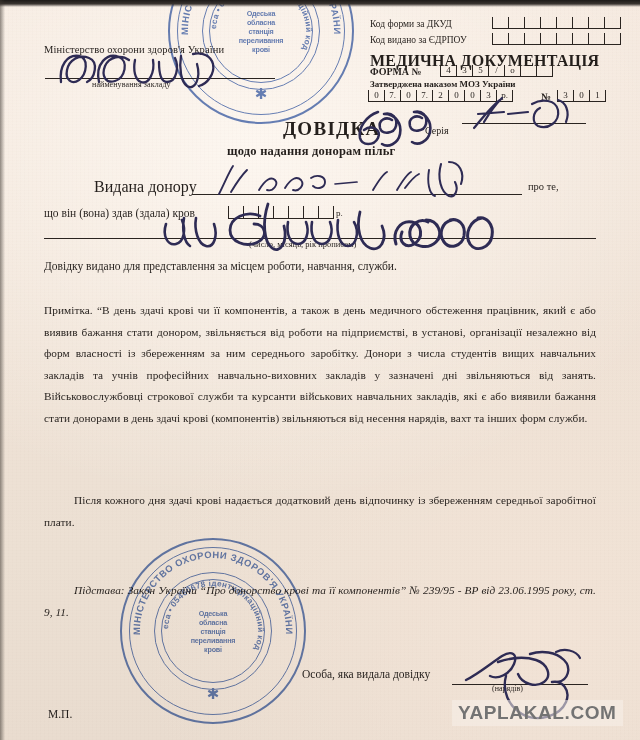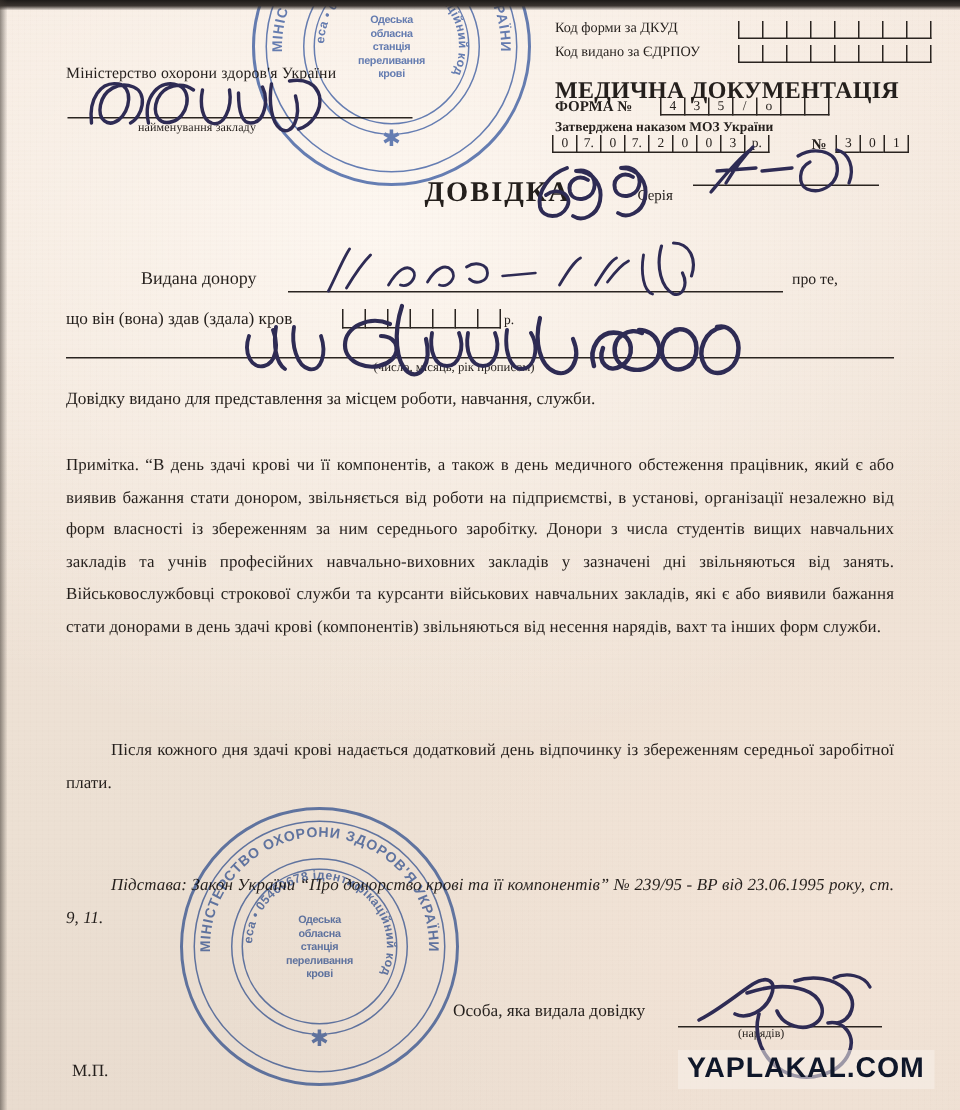--- a/index.html
+++ b/index.html
@@ -66,21 +66,21 @@
   #org-caption {
     left: 92px; top: 80px;
     font-size: 8px;
     letter-spacing: .1px;
   }
 
   
   #code-block { left: 370px; top: 14px; }
   .code-row {
     display: flex;
-    align-items: flex-start;
+    align-items: flex-end;
     height: 15px;
     margin-bottom: 1px;
   }
   .code-label {
     font-size: 9.5px;
     width: 122px;
     white-space: nowrap;
   }
   .cellrow { display: flex; }
   .cell {
@@ -143,21 +143,21 @@
     left: 425px; top: 125px;
     font-size: 10px;
   }
   #seria-rule {
     left: 462px; top: 123px;
     width: 124px; height: 0;
     border-bottom: 1px solid #2a2420;
   }
 
   
-  #issued-label { left: 94px; top: 178px; font-size: 12px; }
+  #issued-label { left: 94px; top: 178px; font-size: 16px; }
   #issued-rule {
     left: 192px; top: 194px;
     width: 330px; height: 0;
     border-bottom: 1px solid #2a2420;
   }
   #issued-tail { left: 528px; top: 181px; font-size: 10.5px; }
 
   #gave-label { left: 44px; top: 207px; font-size: 11.5px; }
   #date-cells { left: 228px; top: 206px; display: flex; align-items: flex-end; }
   #date-cells .cell { width: 14px; height: 12px; }
@@ -266,21 +266,21 @@
     stroke-linejoin: round;
   }
 
   
   #watermark {
     left: 452px; top: 700px;
     font-family: "Liberation Sans", sans-serif;
     font-size: 19px;
     font-weight: bold;
     letter-spacing: .6px;
-    color: #0f172a;
+    color: #737373;
     background: rgba(248,241,233,.55);
     padding: 2px 6px;
   }
 </style>
 </head>
 <body>
 
 <div id="page">
 
   <div id="paper-grain"></div>
@@ -350,20 +350,21 @@
     </span>
     <span id="order-num-label">№</span>
     <span class="cellrow">
       <span class="cell">3</span>
       <span class="cell">0</span>
       <span class="cell">1</span>
     </span>
   </div>
 
   <div class="txt" id="doc-title">ДОВІДКА</div>
+  <div class="txt" id="doc-subtitle">щодо надання донорам пільг</div>
   <div class="txt" id="seria-label">Серія</div>
   <div class="blk" id="seria-rule"></div>
 
   <div class="txt" id="issued-label">Видана донору</div>
   <div class="blk" id="issued-rule"></div>
   <div class="txt" id="issued-tail">про те,</div>
 
   <div class="txt" id="gave-label">що він (вона) здав (здала) кров</div>
   <div class="blk" id="date-cells">
     <span class="cellrow">

